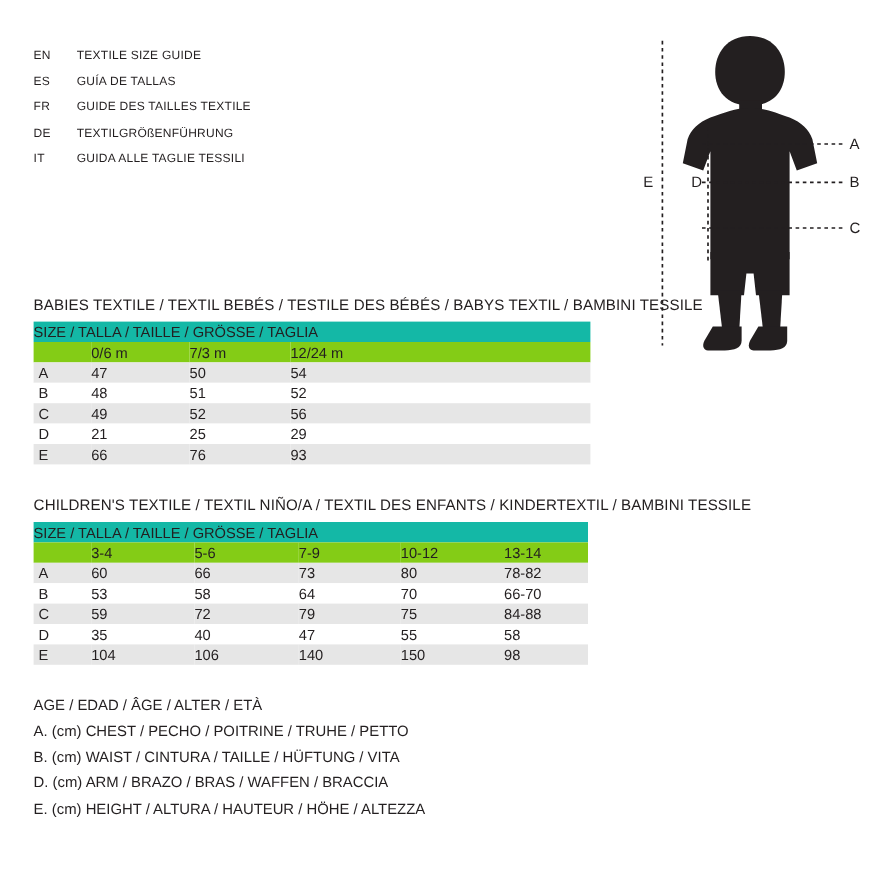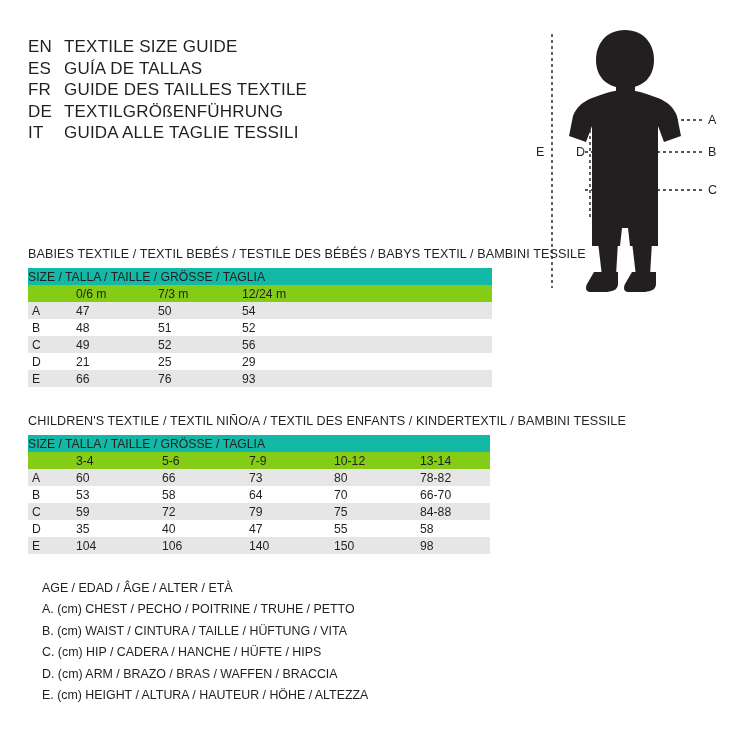--- a/index.html
+++ b/index.html
@@ -25,21 +25,21 @@
   
   .title-block {
     position: absolute;
     left: 28px;
     top: 36px;
     width: 330px;
   }
   .title-row {
     display: flex;
     align-items: baseline;
-    font-size: 17px;
+    font-size: 10px;
     line-height: 21.5px;
     letter-spacing: .2px;
   }
   .title-lang {
     width: 36px;
     flex: 0 0 36px;
   }
   .title-text {
     flex: 1 1 auto;
     white-space: nowrap;
@@ -108,21 +108,20 @@
   #children-table col.c4 { width: 86px; }
   #children-table col.c5 { width: 70px; }
 
   
   .legend {
     position: absolute;
     left: 28px;
     top: 578px;
     font-size: 12.4px;
     line-height: 21.4px;
-    margin-left: 14px;
   }
   .legend div { white-space: nowrap; }
 </style>
 </head>
 <body>
 
 <div class="page">
 
   <div class="title-block">
     <div class="title-row">
@@ -312,18 +311,17 @@
           <td>98</td>
         </tr>
       </tbody>
     </table>
   </div>
 
   <div class="legend">
     <div>AGE / EDAD / ÂGE / ALTER / ETÀ</div>
     <div>A. (cm) CHEST / PECHO / POITRINE / TRUHE / PETTO</div>
     <div>B. (cm) WAIST / CINTURA / TAILLE / HÜFTUNG / VITA</div>
-    <div>C. (cm) HIP / CADERA / HANCHE / HÜFTE / HIPS</div>
     <div>D. (cm) ARM / BRAZO / BRAS / WAFFEN / BRACCIA</div>
     <div>E. (cm) HEIGHT / ALTURA / HAUTEUR / HÖHE / ALTEZZA</div>
   </div>
 
 </div>
 
 </body></html>

